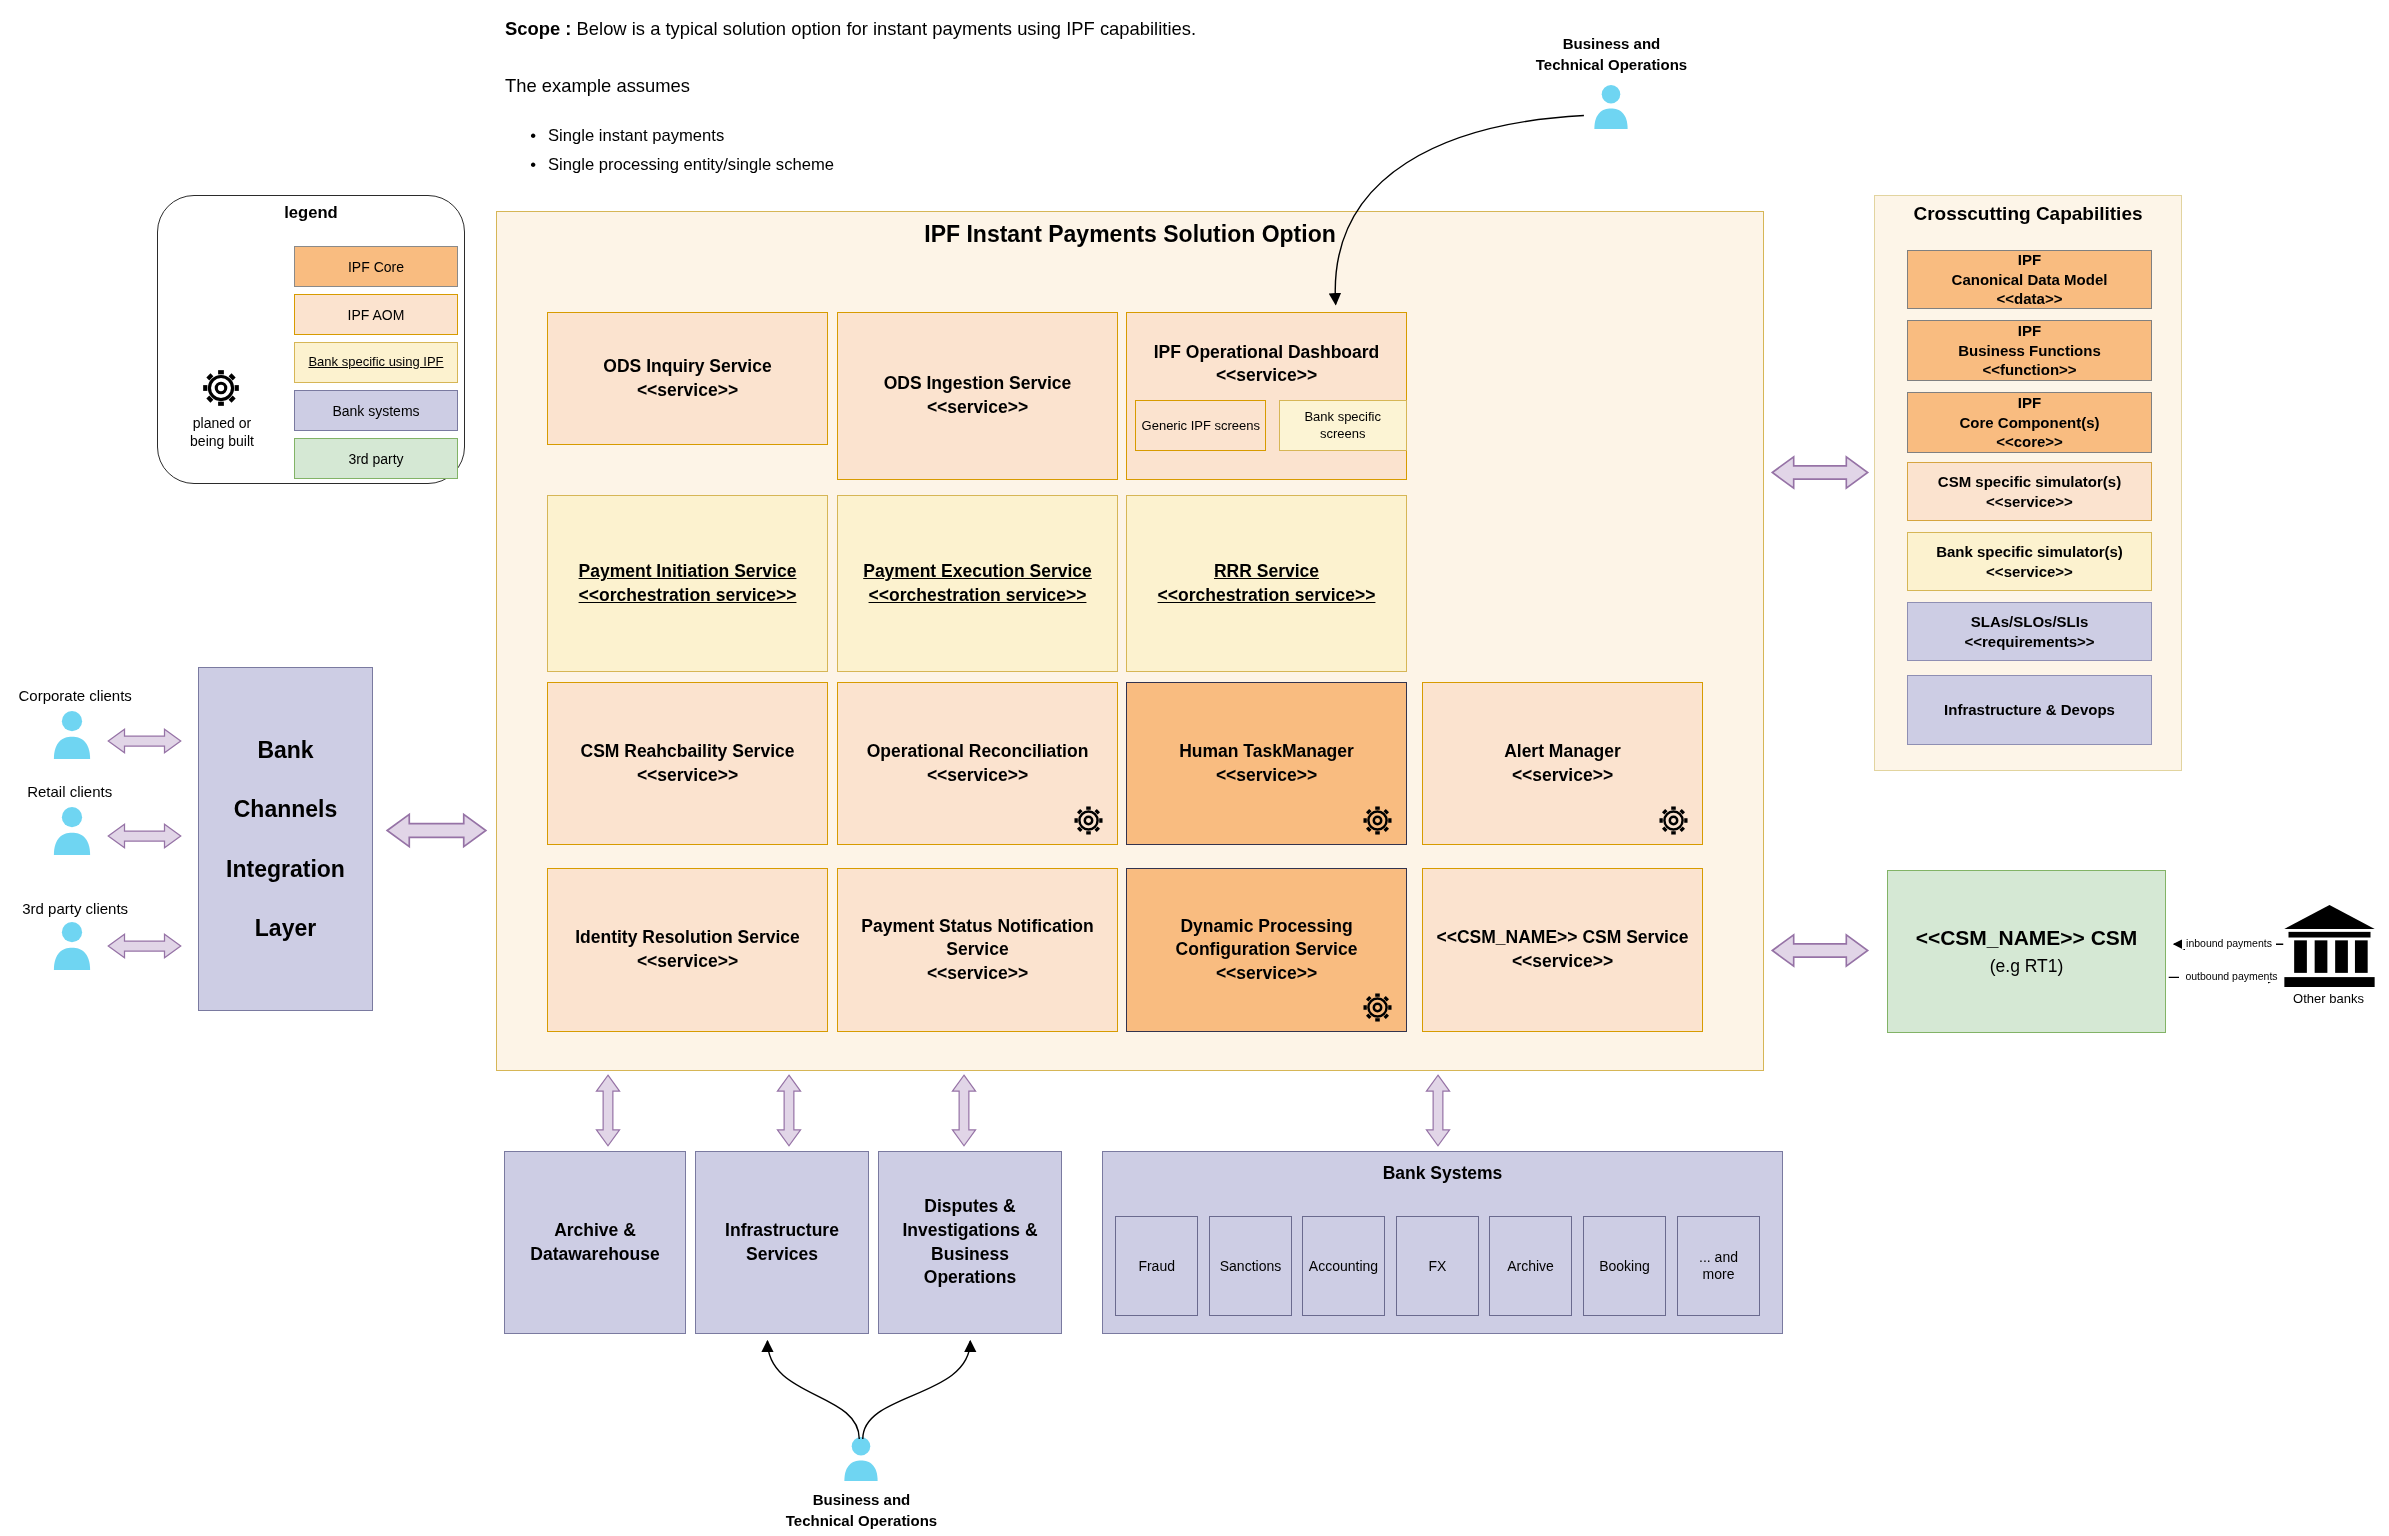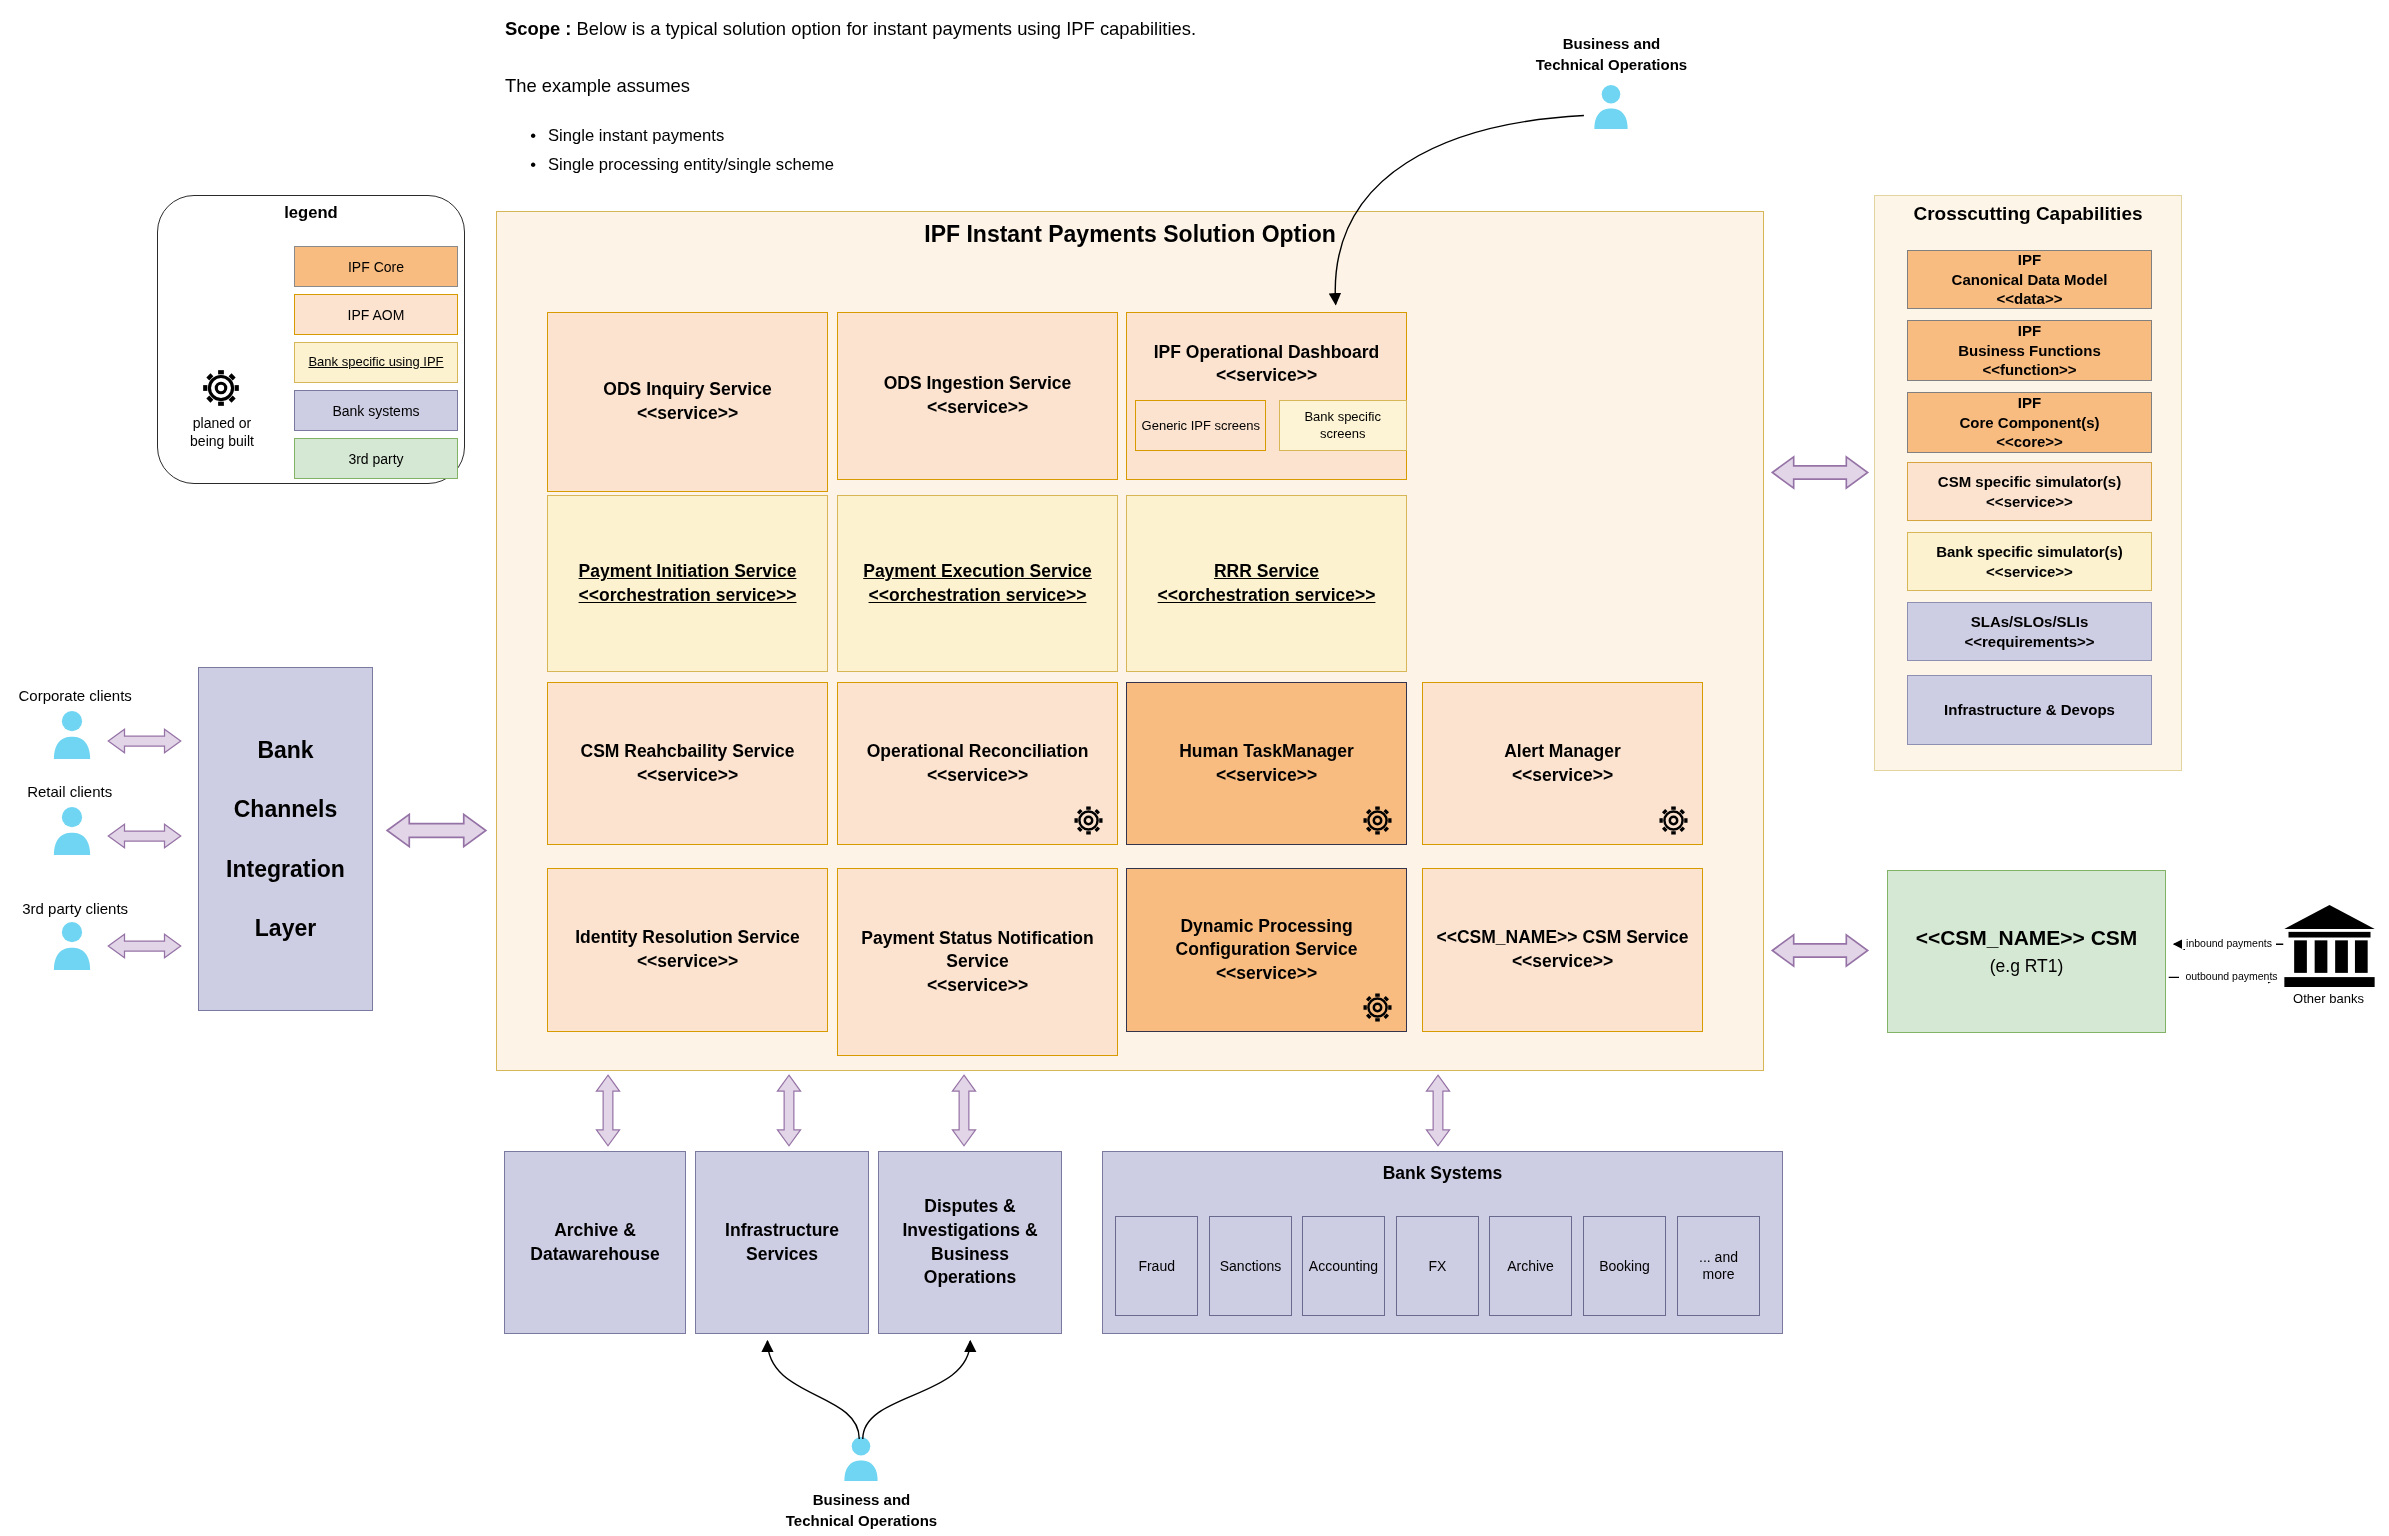--- a/index.html
+++ b/index.html
@@ -129,21 +129,21 @@
     <div class="abs legend-caption" style="left:7px;top:219px;width:114px;">
       <div>planed or</div>
       <div>being built</div>
     </div>
   </div>
 
   <div class="abs main-box" style="left:496px;top:211px;width:1268px;height:860px;">
     <div class="main-title">IPF Instant Payments Solution Option</div>
   </div>
 
-  <div class="abs center svcbox box-aom" style="left:547px;top:312px;width:281px;height:180px;text-align:center;">
+  <div class="abs center svcbox box-aom" style="left:547px;top:312px;width:281px;height:133px;text-align:center;">
     <div class="svc-title">ODS Inquiry Service</div>
     <div class="svc-stereo">&lt;&lt;service&gt;&gt;</div>
   </div>
   <div class="abs center svcbox box-aom" style="left:837px;top:312px;width:281px;height:168px;">
     <div class="svc-title">ODS Ingestion Service</div>
     <div class="svc-stereo">&lt;&lt;service&gt;&gt;</div>
   </div>
   <div class="abs center svcbox box-aom" style="left:1126px;top:312px;width:281px;height:168px;">
     <div class="svc-title">IPF Operational Dashboard</div>
     <div class="svc-stereo">&lt;&lt;service&gt;&gt;</div>
@@ -189,21 +189,21 @@
     <div class="svc-stereo">&lt;&lt;service&gt;&gt;</div>
     <svg class="gear-corner" viewBox="0 0 38 38" width="33" height="33">
         <use href="#sym-gear"></use>
       </svg>
   </div>
 
   <div class="abs center svcbox box-aom" style="left:547px;top:868px;width:281px;height:164px;">
     <div class="svc-title">Identity Resolution Service</div>
     <div class="svc-stereo">&lt;&lt;service&gt;&gt;</div>
   </div>
-  <div class="abs center svcbox box-aom" style="left:837px;top:868px;width:281px;height:188px;">
+  <div class="abs center svcbox box-aom" style="left:837px;top:868px;width:281px;height:164px;">
     <div class="svc-title">Payment Status Notification Service</div>
     <div class="svc-stereo">&lt;&lt;service&gt;&gt;</div>
   </div>
   <div class="abs center svcbox box-core" style="left:1126px;top:868px;width:281px;height:164px;">
     <div class="svc-title">Dynamic Processing Configuration Service</div>
     <div class="svc-stereo">&lt;&lt;service&gt;&gt;</div>
     <svg class="gear-corner" viewBox="0 0 38 38" width="33" height="33">
         <use href="#sym-gear"></use>
       </svg>
   </div>

